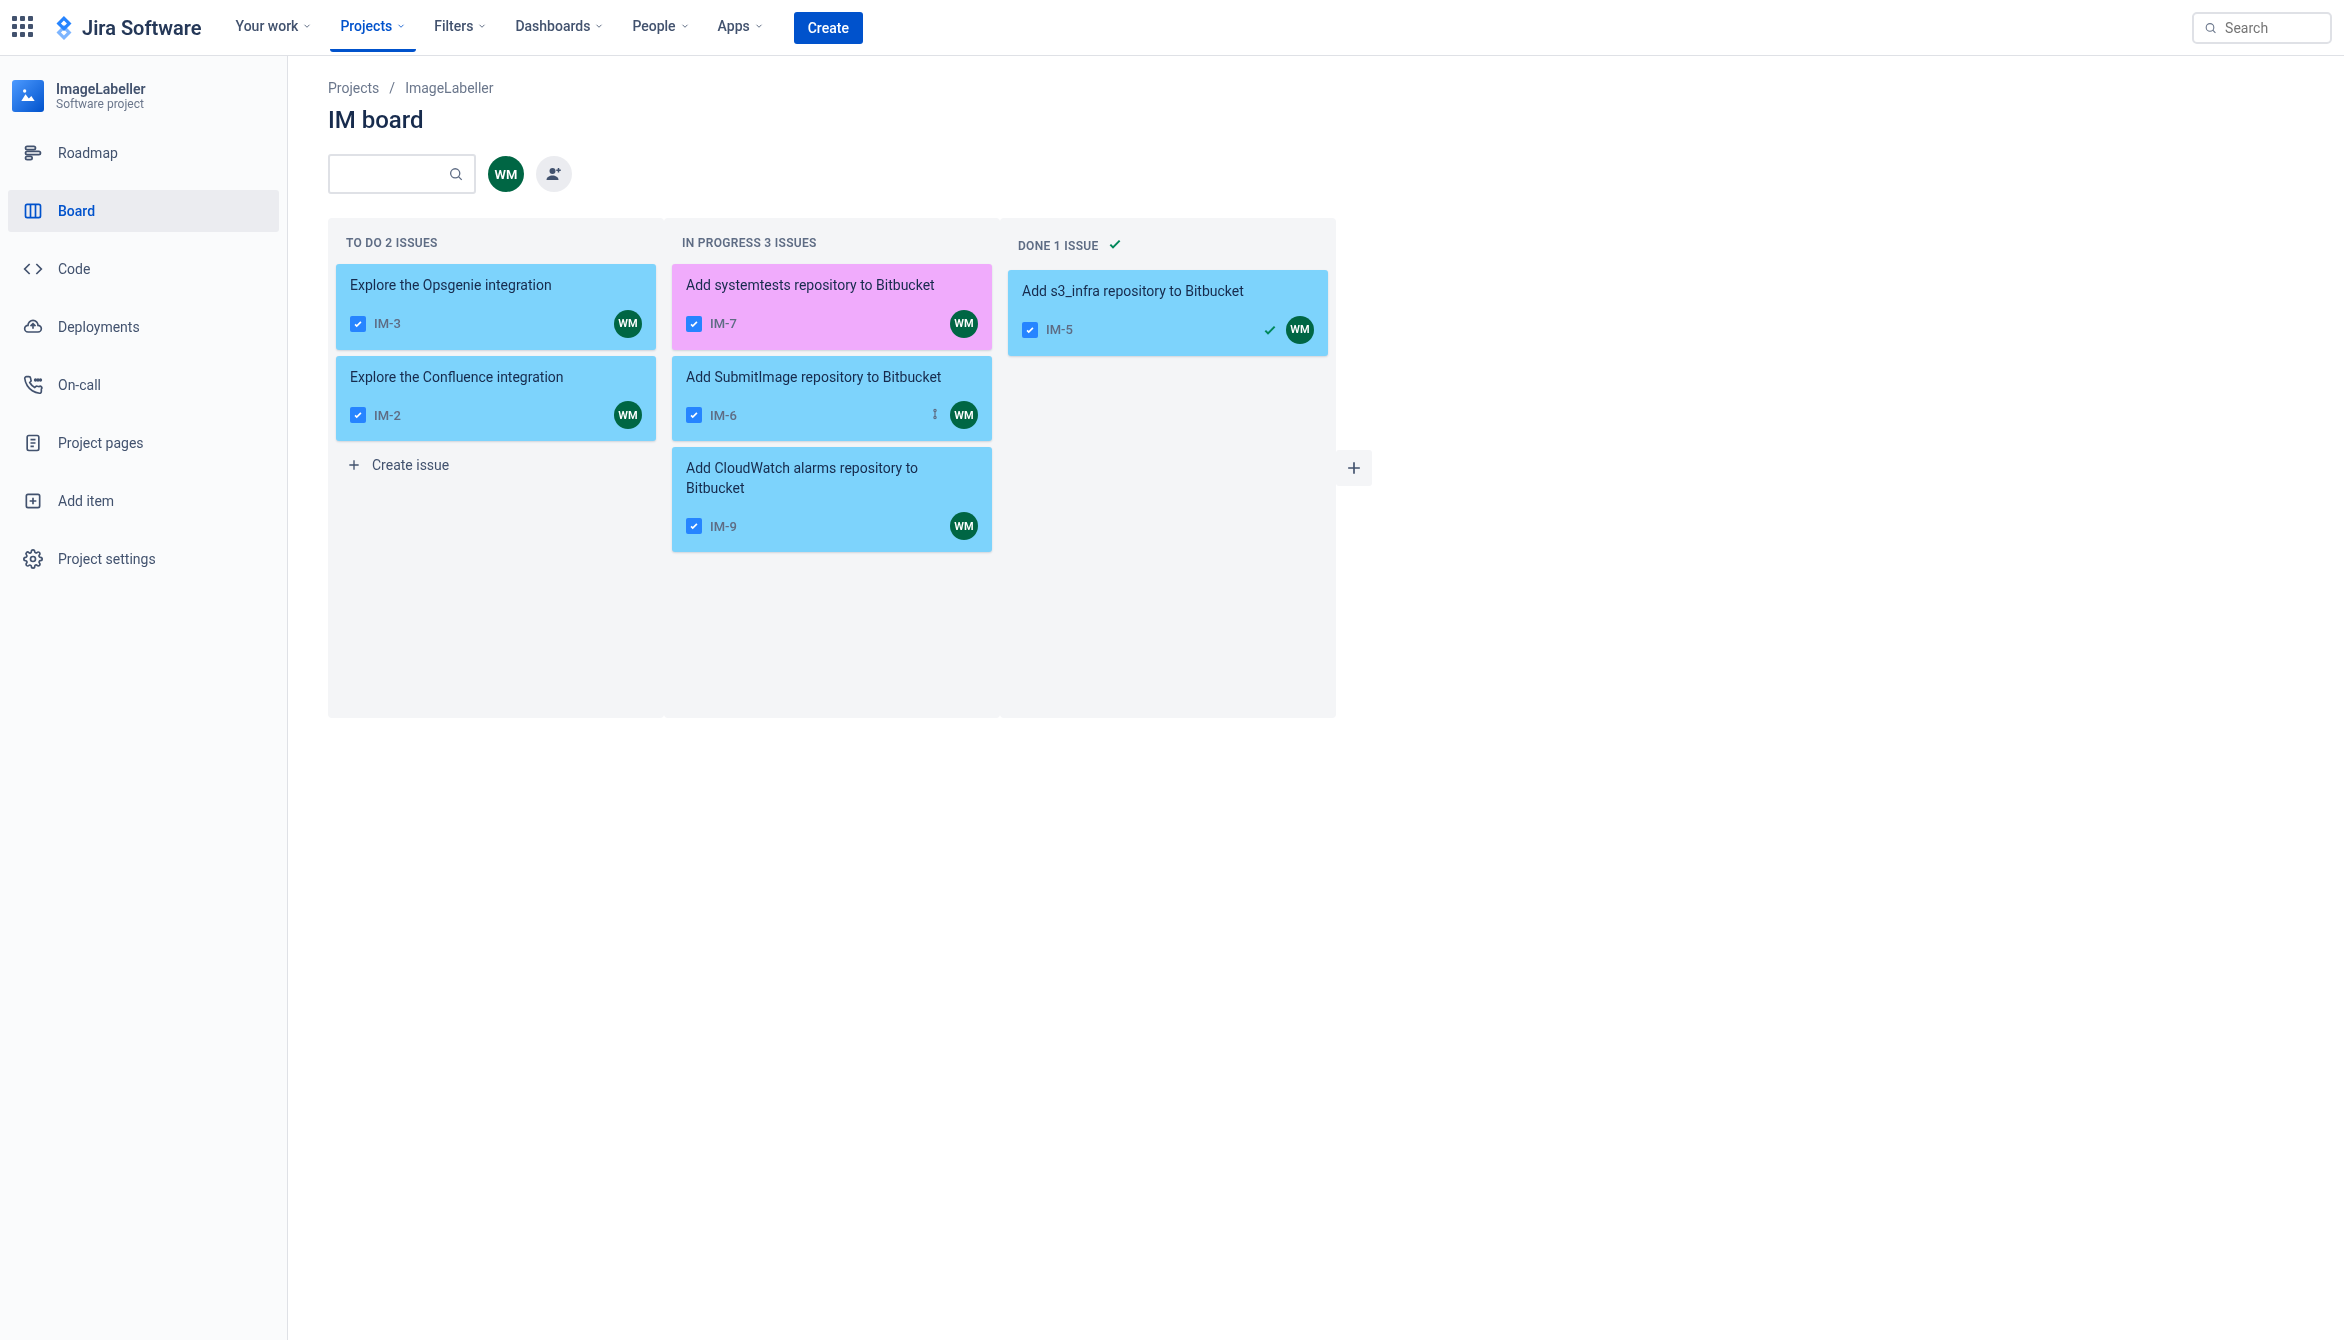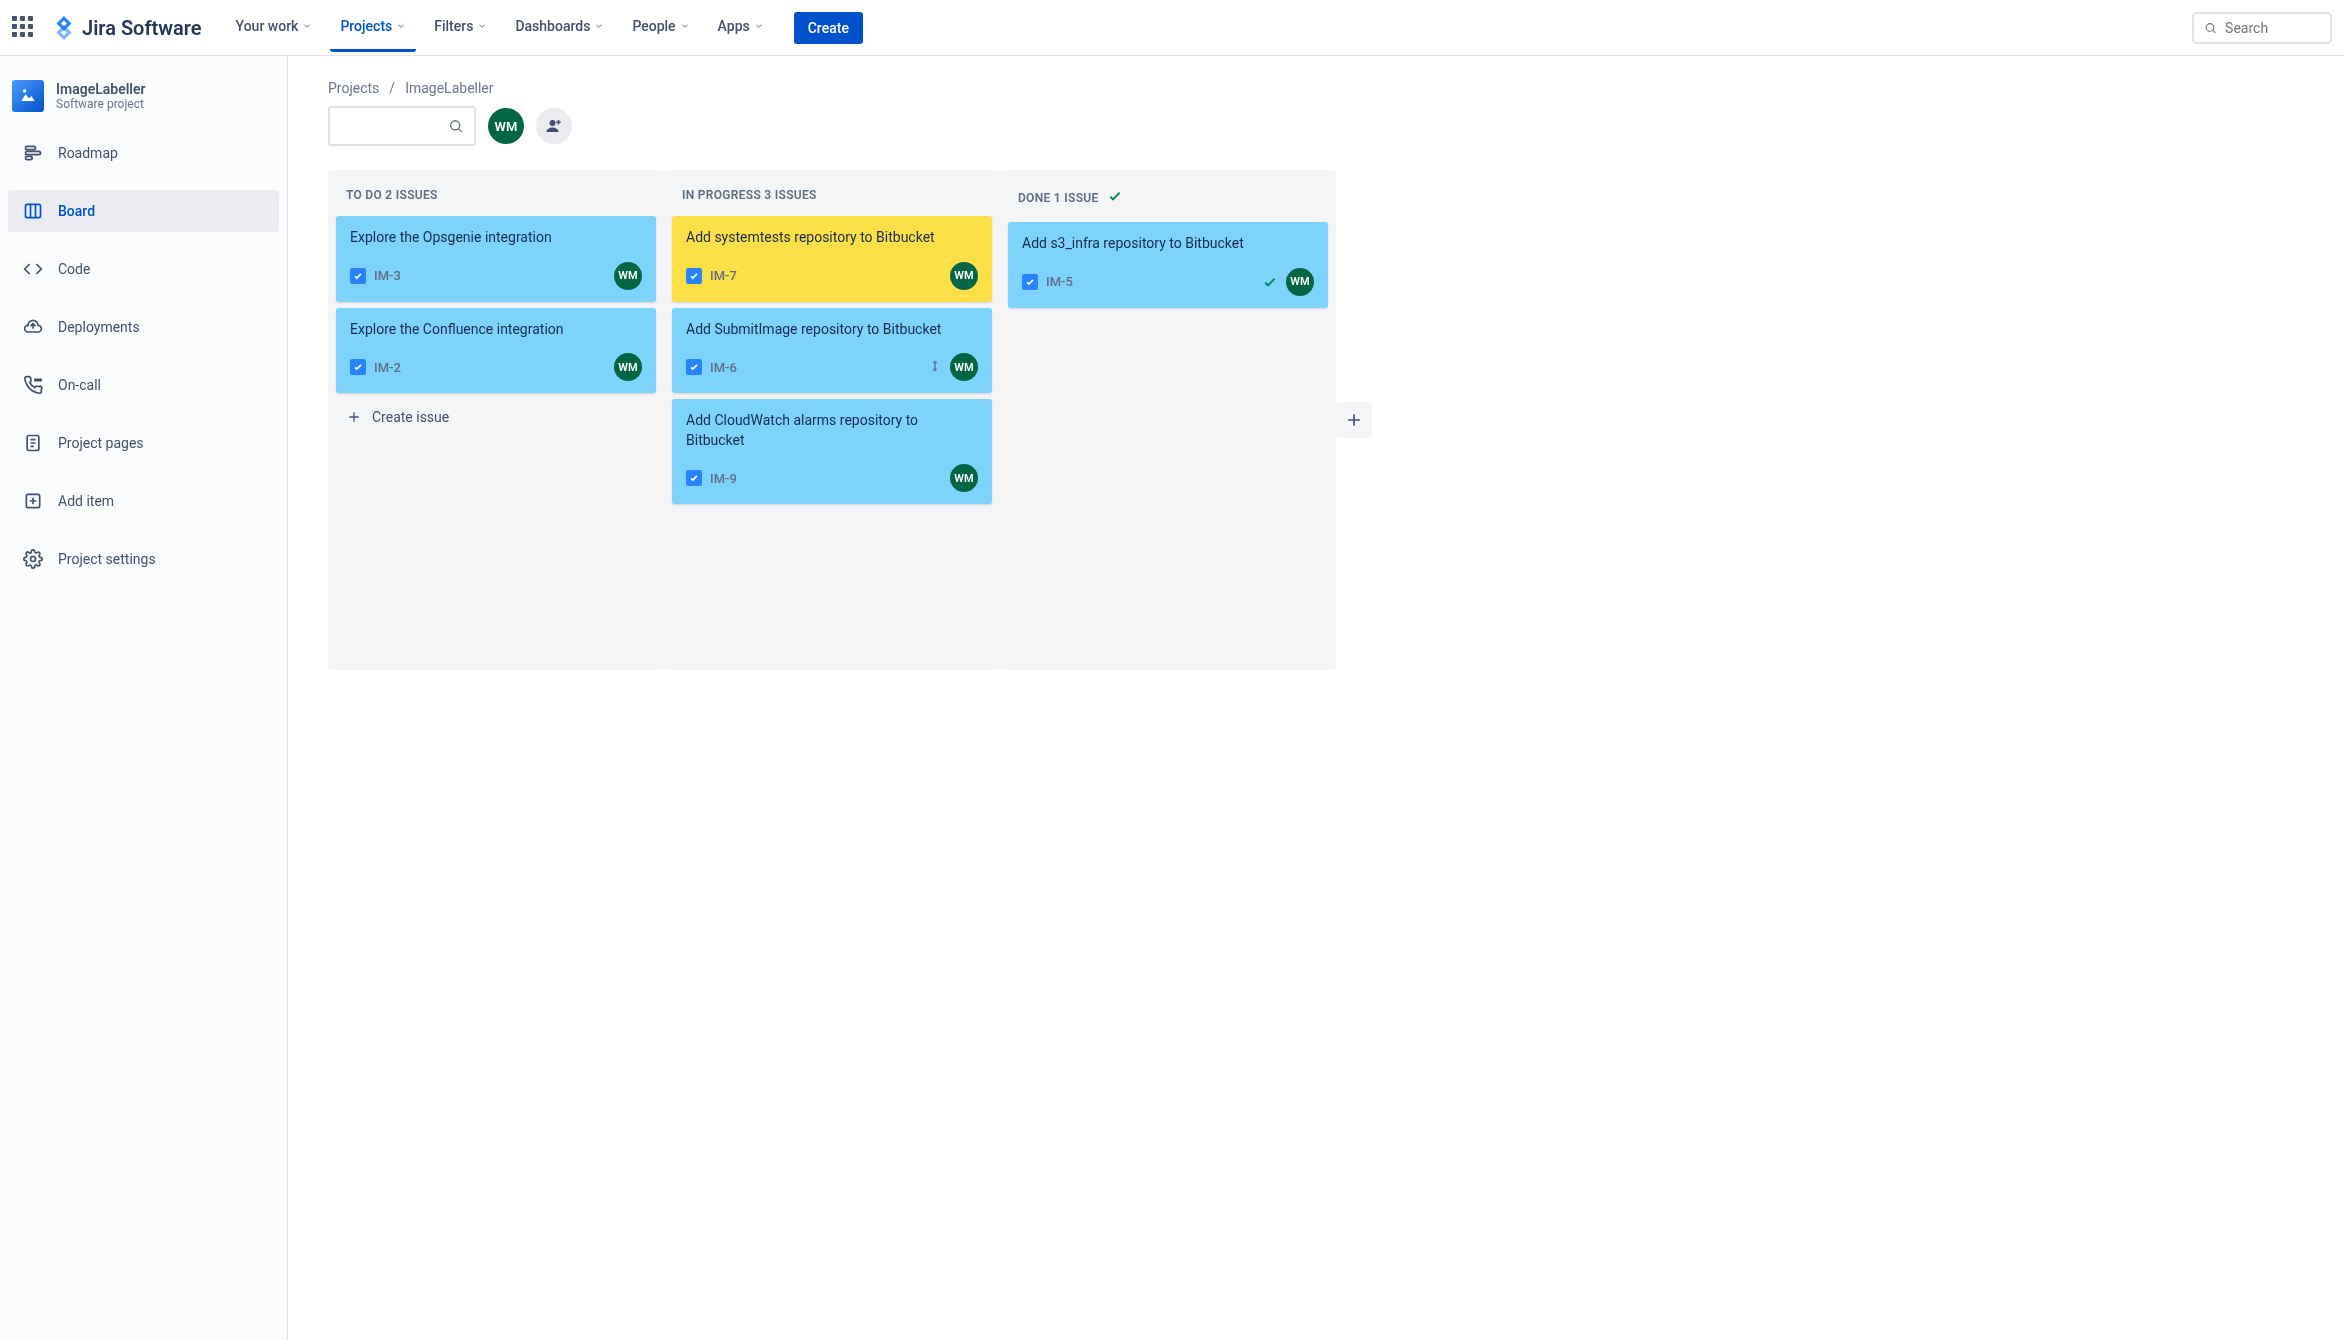--- a/index.html
+++ b/index.html
@@ -50,21 +50,21 @@
     .avatar-circle { width: 36px; height: 36px; border-radius: 50%; background: #006644; color: #fff; display: flex; align-items: center; justify-content: center; font-size: 13px; font-weight: 600; cursor: pointer; }
     .add-people { width: 36px; height: 36px; border-radius: 50%; background: #EBECF0; display: flex; align-items: center; justify-content: center; cursor: pointer; }
     
     
     .board { display: flex; gap: 0; align-items: center; }
     .column { background: #F4F5F7; border-radius: 4px; padding: 12px 8px; width: 336px; min-height: 500px; }
     .column-header { display: flex; align-items: center; gap: 8px; padding: 6px 8px 14px 10px; }
     .column-title { font-size: 12px; font-weight: 600; color: #5E6C84; text-transform: uppercase; letter-spacing: 0.3px; }
     .column-check { color: #00875A; }
     .card { background: #7dd3fc; border-radius: 3px; padding: 12px 14px; margin-bottom: 6px; box-shadow: 0 1px 2px rgba(9,30,66,0.15); cursor: pointer; }
-    .card.selected { background: #fde047; }
+    .card.selected { background: #f0abfc; }
     .card-title { font-size: 14px; color: #172B4D; margin-bottom: 14px; line-height: 1.4; }
     .card-footer { display: flex; align-items: center; justify-content: space-between; }
     .card-meta { display: flex; align-items: center; gap: 8px; }
     .task-icon { width: 16px; height: 16px; background: #2684FF; border-radius: 2px; display: flex; align-items: center; justify-content: center; }
     .task-icon svg { width: 10px; height: 10px; }
     .card-key { font-size: 13px; color: #5E6C84; font-weight: 500; }
     .card-right { display: flex; align-items: center; gap: 8px; }
     .done-check { color: #00875A; width: 16px; height: 16px; }
     .avatar-small { width: 28px; height: 28px; border-radius: 50%; background: #006644; color: #fff; display: flex; align-items: center; justify-content: center; font-size: 11px; font-weight: 600; }
     .create-issue { display: flex; align-items: center; gap: 10px; padding: 10px 10px; font-size: 14px; color: #42526E; cursor: pointer; border-radius: 3px; }
@@ -233,20 +233,21 @@
       </div>
     </div>
   </div>
 
   <div class="main">
     <div class="breadcrumb">
       <span>Projects</span>
       <span class="sep">/</span>
       <span>ImageLabeller</span>
     </div>
+    <h1 class="page-title">IM board</h1>
 
     <div class="controls">
       <div class="board-search">
         <input style="">
         <svg class="icon" viewBox="0 0 24 24" fill="none" stroke="#5E6C84" stroke-width="2">
             <circle cx="11" cy="11" r="7"></circle>
             <path d="M21 21l-5-5"></path>
           </svg>
       </div>
       <div class="avatar-circle">WM</div>

